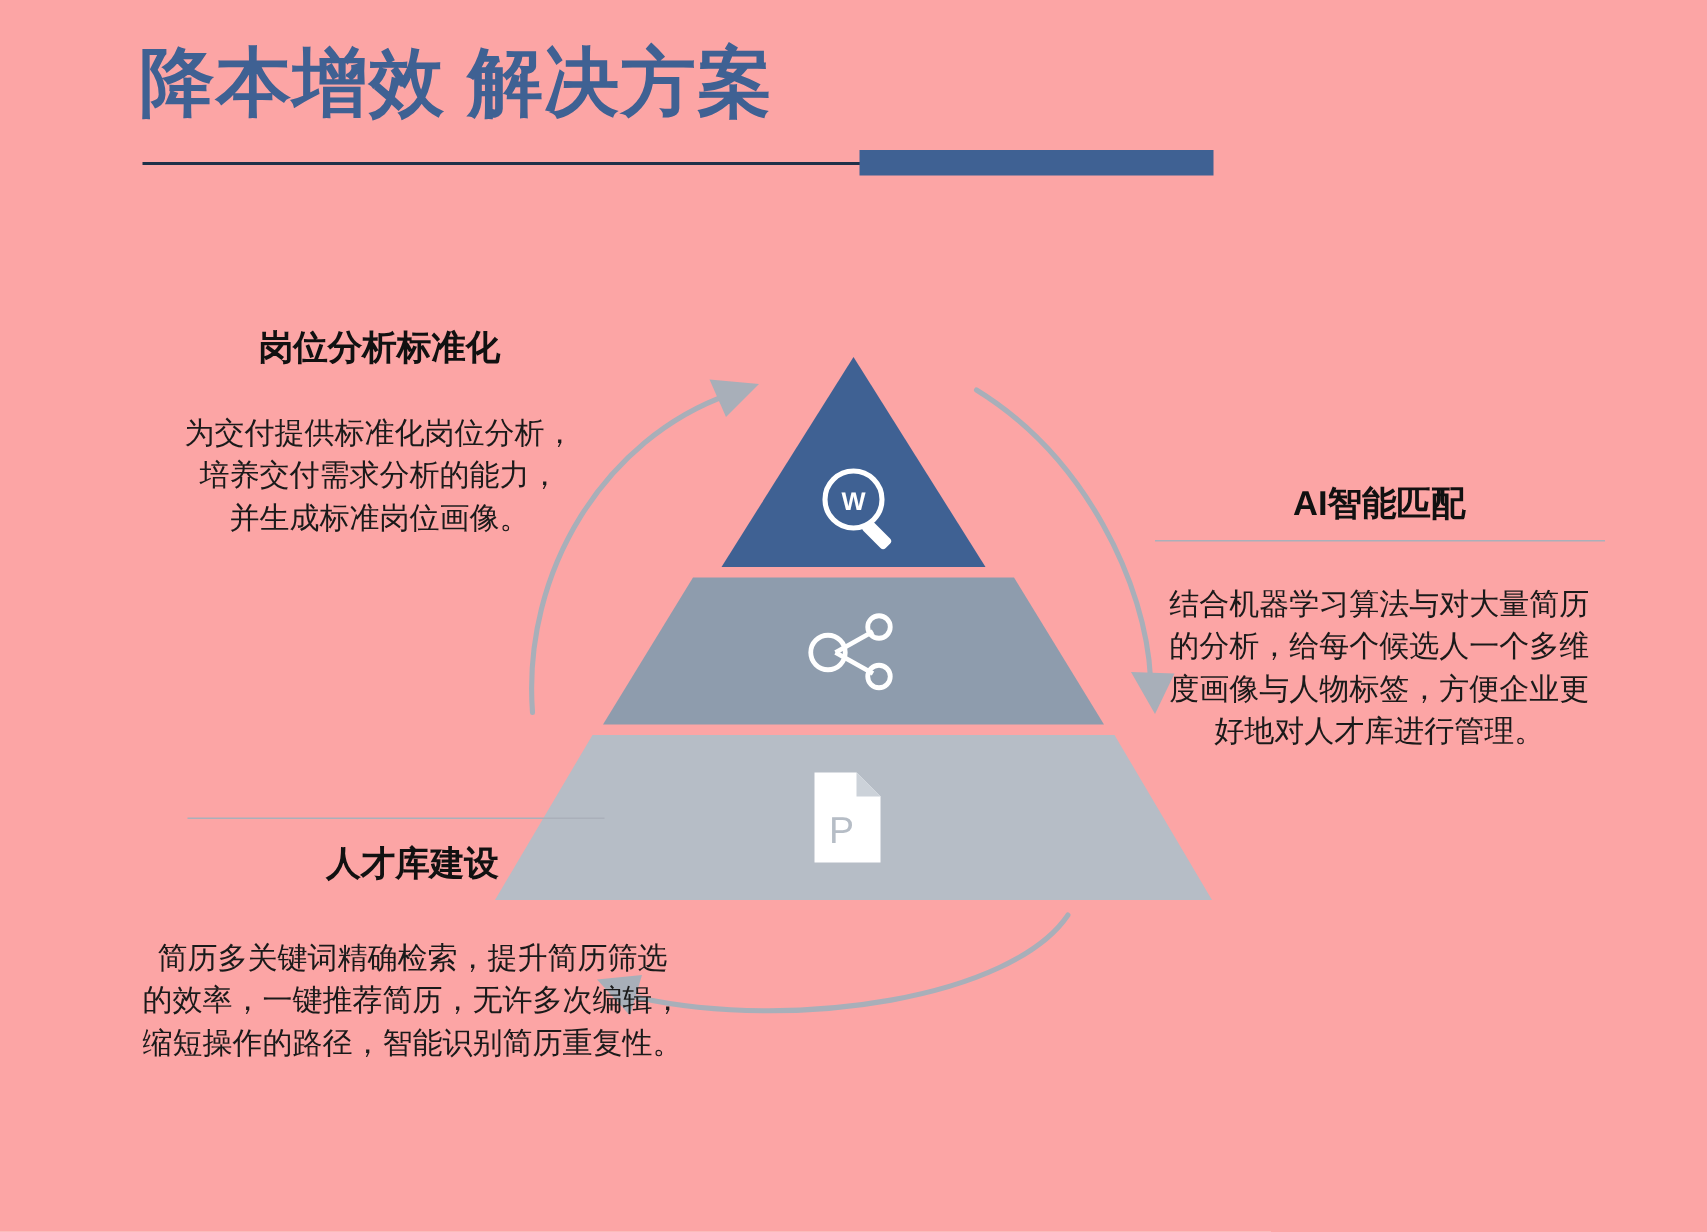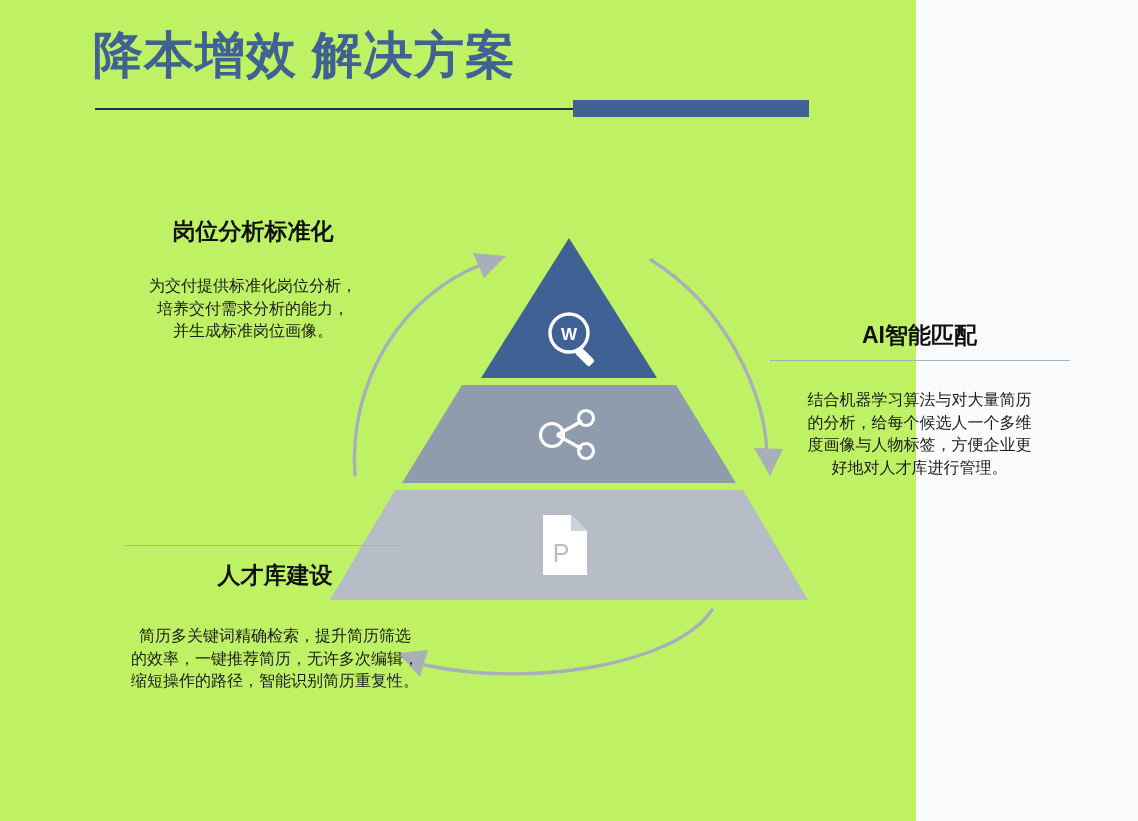--- a/index.html
+++ b/index.html
@@ -9,23 +9,23 @@
   body {
     width: 1138px;
     height: 821px;
     background: #fafbfd;
     font-family: "Liberation Sans", "DejaVu Sans", sans-serif;
     overflow: hidden;
     position: relative;
   }
   .slide {
     position: relative;
-    width: 916px;
+    width: 1138px;
     height: 821px;
-    background: #bef264;
+    background: #fca5a5;
   }
 
   
   .page-title {
     position: absolute;
     left: 93px;
     top: 27px;
     font-size: 50px;
     font-weight: bold;
     color: #3f6193;
@@ -63,21 +63,21 @@
   .callout {
     position: absolute;
   }
   .callout .c-title {
     font-size: 23px;
     font-weight: bold;
     color: #111111;
     white-space: pre;
   }
   .callout .c-body {
-    font-size: 16px;
+    font-size: 20px;
     color: #1a1a1a;
     line-height: 1.42;
     white-space: pre-line;
     margin-top: 28px;
   }
   .c-rule {
     height: 1px;
     background: #aab0ba;
   }
 

